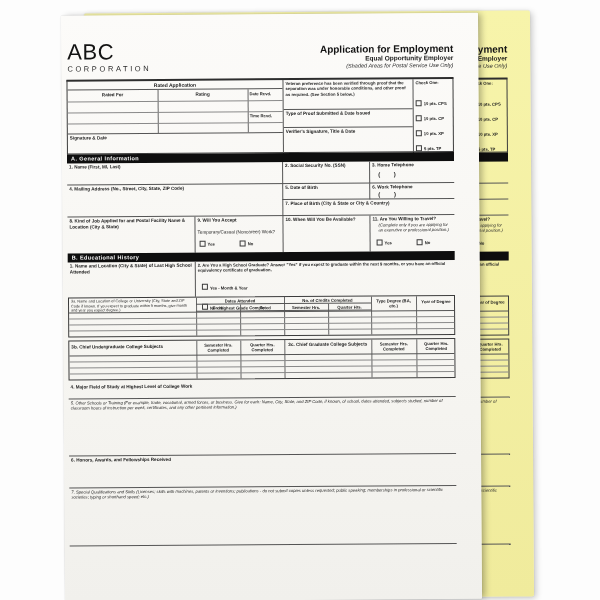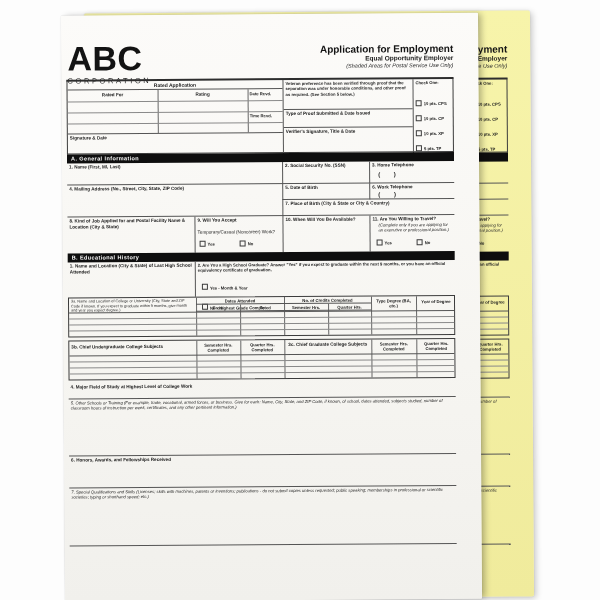--- a/index.html
+++ b/index.html
@@ -19,21 +19,21 @@
   .cell{position:absolute;box-sizing:border-box;padding:1px 2px;}
   .bL{border-left:1px solid #555;}
   .bB{border-bottom:1px solid #555;}
   .bT{border-top:1px solid #555;}
   .rule{position:absolute;left:0;right:0;height:0;border-bottom:1px solid #8a8a8a;}
   .vline{position:absolute;top:0;bottom:0;width:1px;background:#666;}
   .bar{position:absolute;left:5px;width:387px;height:9px;background:#0e0e0e;color:#fff;font-weight:700;font-size:5.5px;line-height:9px;padding-left:4px;letter-spacing:.4px;box-sizing:border-box;}
   .cb{display:inline-block;width:4px;height:4px;border:1px solid #3a3a3a;vertical-align:-0.5px;margin-right:2px;background:transparent;}
   .cbl{font-weight:700;font-size:4.2px;color:#1b1b1b;}
   .phone{font-weight:700;font-size:6px;letter-spacing:6px;color:#1b1b1b;}
-  .logoname{font-weight:700;font-size:34px;line-height:1;letter-spacing:.5px;color:#131313;}
+  .logoname{font-weight:400;font-size:22px;line-height:1;letter-spacing:.5px;color:#131313;}
   .logosub{font-weight:400;font-size:7.5px;letter-spacing:2.6px;color:#2a2a2a;margin-top:1px;}
   .htitle{font-weight:700;font-size:10px;line-height:1.1;color:#141414;}
   .hsub{font-weight:700;font-size:6.5px;line-height:1.2;color:#181818;}
   .hnote{font-weight:400;font-style:italic;font-size:5.5px;line-height:1.2;color:#2c2c2c;}
 </style>
 </head>
 <body>
 
 <div class="scene">
  <div class="tilt">

